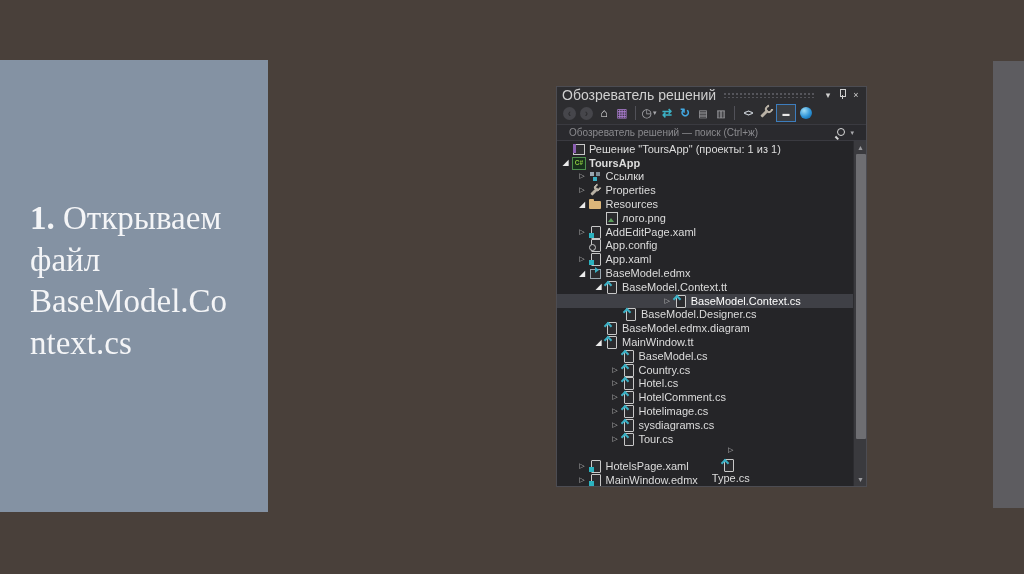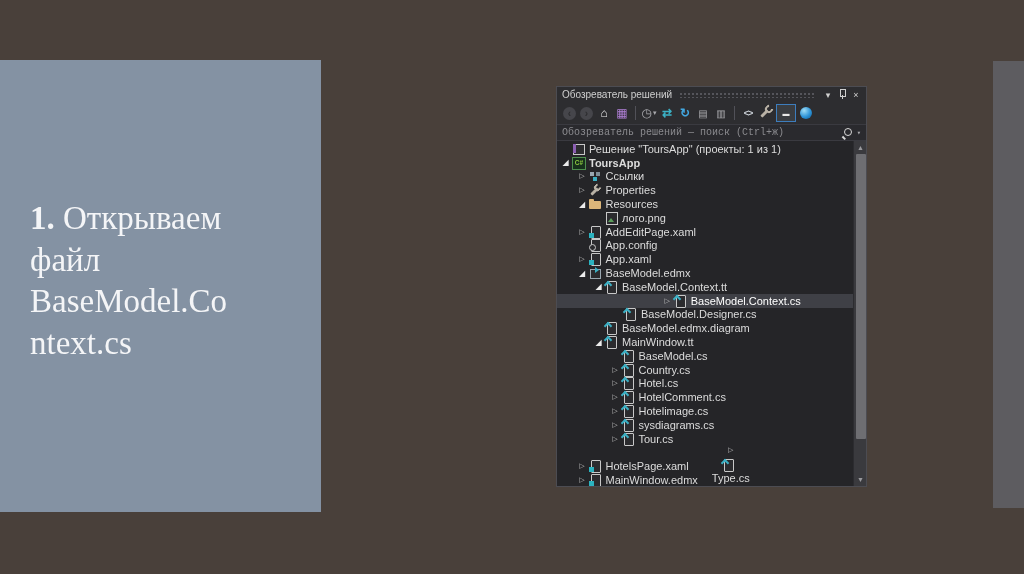--- a/index.html
+++ b/index.html
@@ -1,34 +1,34 @@
 <!DOCTYPE html>
 <html><head>
 <meta charset="utf-8">
 <style>
   * { margin:0; padding:0; box-sizing:border-box; }
   html,body { width:1024px; height:574px; overflow:hidden; }
   body { position:relative; font-family:"Liberation Sans", sans-serif; background:#49403a; }
 
   
-  .left-panel { position:absolute; left:0; top:60px; width:321px; height:452px; background:#8492a3; }
+  .left-panel { position:absolute; left:0; top:60px; width:268px; height:452px; background:#8492a3; }
   .step-text { position:absolute; left:30px; top:138px; width:204px;
                font-family:"Liberation Serif", serif; font-size:33px; line-height:1.26;
                color:#f4f5f7; overflow-wrap:break-word; word-wrap:break-word; }
   .step-text b { font-weight:bold; }
   .right-strip { position:absolute; left:993px; top:61px; width:31px; height:447px; background:#5d5c60; }
 
   
   .explorer { position:absolute; left:556px; top:86px; width:311px; height:401px;
               background:#252528; border:1px solid #4c4c52; display:flex; flex-direction:column;
               font-size:11px; color:#dcdcdc; }
 
   
   .titlebar { height:15px; background:#2d2d30; display:flex; align-items:center; padding:0 3px 0 5px; flex:0 0 auto; }
-  .titlebar .title { font-size:10px; color:#cfcfcf; white-space:nowrap; }
+  .titlebar .title { font-size:14px; color:#cfcfcf; white-space:nowrap; }
   .grip { flex:1; height:7px; margin:0 7px;
           background-image:radial-gradient(#55555b 0.8px, transparent 0.9px);
           background-size:4px 4px; background-position:0 1px; }
   .winbtn { width:14px; height:13px; display:flex; align-items:center; justify-content:center;
             color:#cfcfcf; font-size:9px; cursor:default; }
   .pin-glyph { position:relative; width:7px; height:11px; }
   .pin-glyph::before { content:""; position:absolute; left:1px; top:0; width:4px; height:6px;
                        border:1px solid #cfcfcf; }
   .pin-glyph::after { content:""; position:absolute; left:3px; top:6px; width:1px; height:4px; background:#cfcfcf; }
 
@@ -51,21 +51,21 @@
                         background:#b9b2a6; border-radius:1px; transform:rotate(-45deg); }
   .tbi.wrench::after { content:""; position:absolute; right:1px; top:1px; width:4px; height:4px;
                        border:2px solid #b9b2a6; border-radius:50%; border-top-color:transparent; transform:rotate(45deg); }
   .tbi.active { border:1px solid #3d7dbd; background:#3a3d41; width:20px; height:18px; color:#e8e8e8; font-size:7px; }
   .tbi.sphere::before { content:""; width:12px; height:12px; border-radius:50%;
                         background:radial-gradient(circle at 35% 30%, #9fdcf5, #2d93d6 55%, #0f5a94); }
   .caret { font-size:7px; color:#a9a9ad; margin-left:1px; }
 
   
   .searchrow { height:17px; background:#2a2a2e; border-top:1px solid #3a3a40; border-bottom:1px solid #3a3a40;
-               display:flex; align-items:center; padding:0 5px; flex:0 0 auto;font-family:Liberation Mono, monospace; }
+               display:flex; align-items:center; padding:0 12px; flex:0 0 auto; }
   .searchrow .ph { flex:1; font-size:10px; color:#8a8a8e; white-space:nowrap; overflow:hidden; }
   .mag { position:relative; width:12px; height:12px; margin-right:2px; }
   .mag::before { content:""; position:absolute; left:2px; top:1px; width:6px; height:6px;
                  border:1.5px solid #d8d8d8; border-radius:50%; }
   .mag::after { content:""; position:absolute; left:0px; bottom:0px; width:4px; height:1.5px;
                 background:#d8d8d8; transform:rotate(45deg); }
 
   
   .treewrap { position:relative; flex:1; overflow:hidden; }
   .tree { position:absolute; left:0; top:1px; right:13px; }

